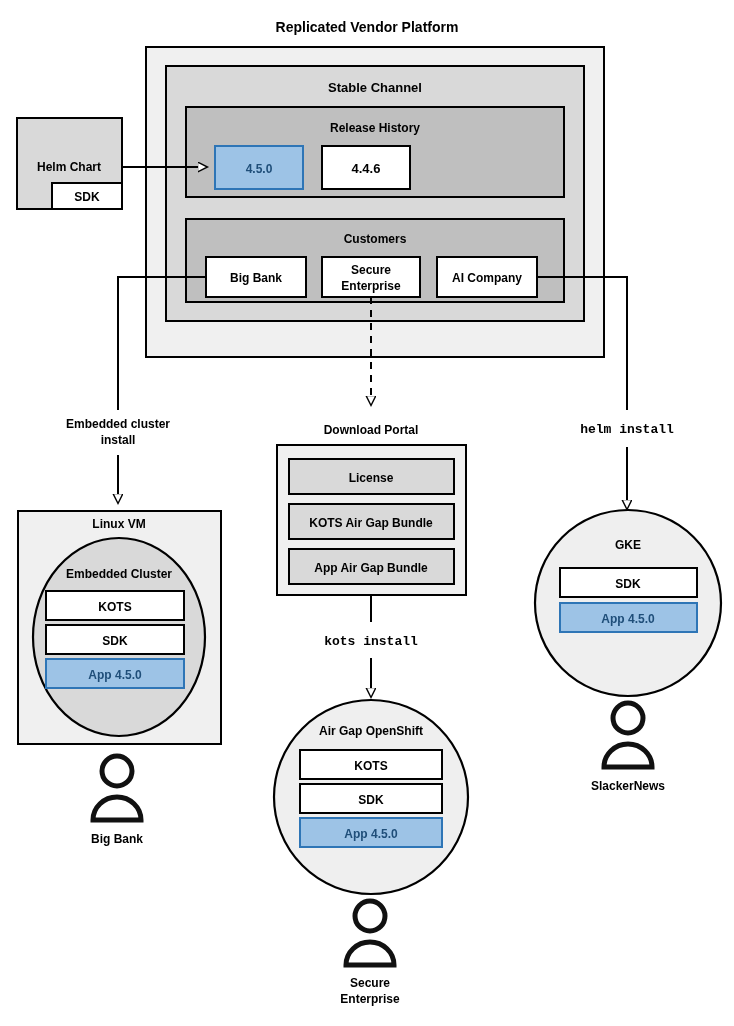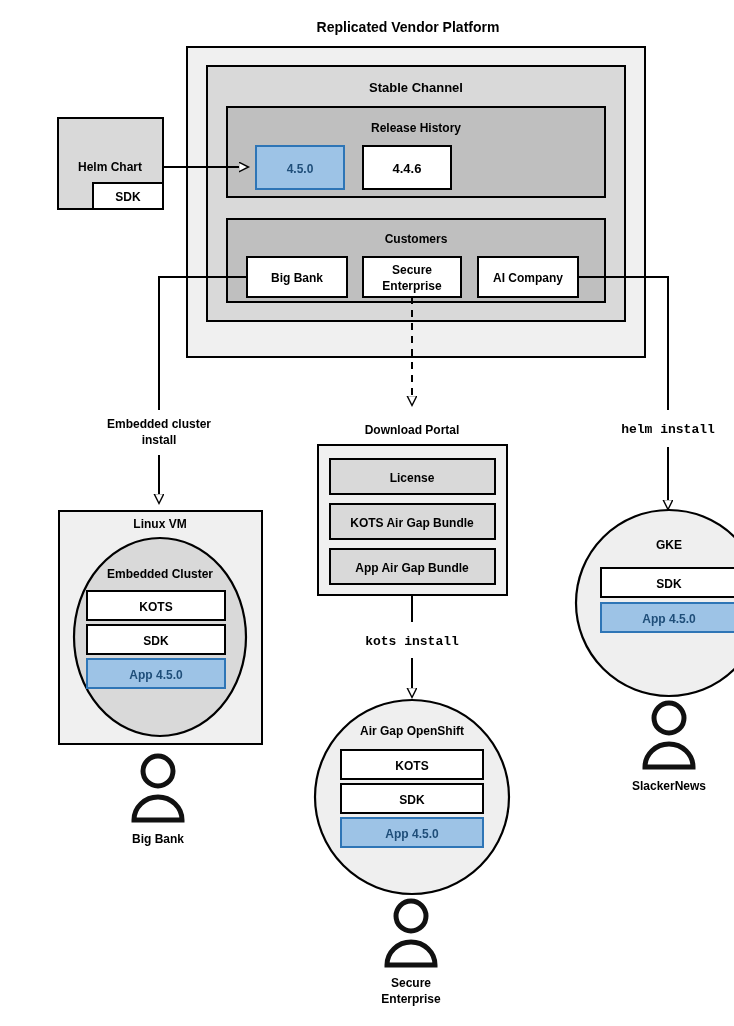--- a/index.html
+++ b/index.html
@@ -1,18 +1,18 @@
 <!DOCTYPE html>
 <html><head>
 <meta charset="utf-8">
 <style>
   html,body{margin:0;padding:0;background:#ffffff;}
   body{width:734px;height:1026px;overflow:hidden;
        font-family:"Liberation Sans", sans-serif;}
-  #stage{position:relative;width:582px;height:1026px;margin-left:41px;}
+  #stage{position:relative;width:582px;height:1026px;}
   svg{display:block;}
   .nd{font-family:"Liberation Sans", sans-serif;font-weight:bold;fill:#000000;}
   .mono{font-family:"Liberation Mono", monospace;font-weight:bold;fill:#000000;}
   .blue-txt{fill:#1F4E79;}
   .shell{fill:#F0F0F0;stroke:#000000;stroke-width:2;}
   .panel{fill:#D9D9D9;stroke:#000000;stroke-width:2;}
   .inner{fill:#BFBFBF;stroke:#000000;stroke-width:2;}
   .white{fill:#FFFFFF;stroke:#000000;stroke-width:2;}
   .grey{fill:#D9D9D9;stroke:#000000;stroke-width:2;}
   .bluebox{fill:#9DC3E6;stroke:#2E75B6;stroke-width:2;}

